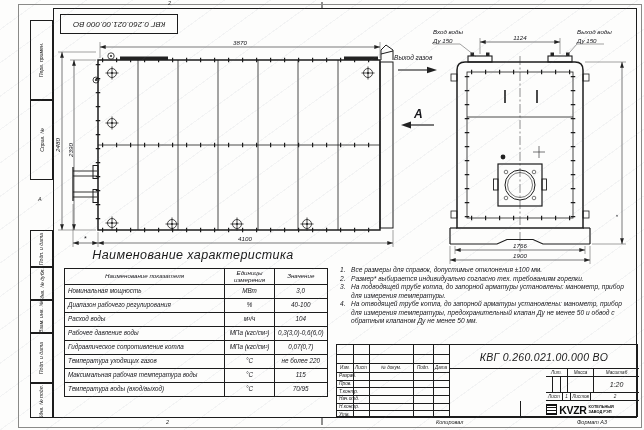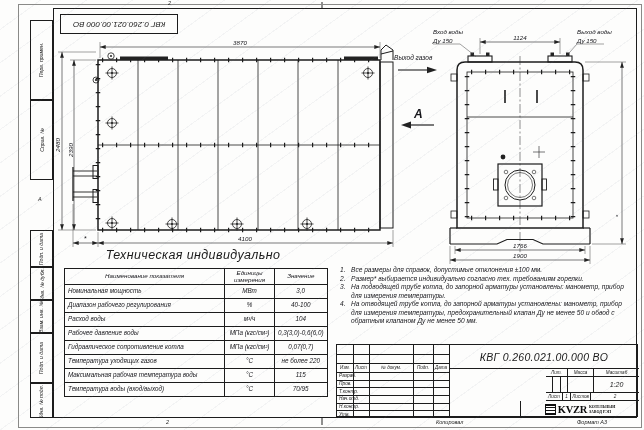--- a/index.html
+++ b/index.html
@@ -28,21 +28,21 @@
   .spec td.h{text-align:center;font-size:6.2px;}
   
   .notes{left:340px;top:266px;width:294px;font-size:6.6px;line-height:1.3;color:#15151a;}
   .note{display:flex;}
   .note .n{width:11px;flex:none;}
   .note .t{flex:1;}
   
   .tb{left:336px;top:344px;width:302px;height:73px;border:1.3px solid #1c1c1c;box-sizing:border-box;font-style:italic;}
   .cell{position:absolute;box-sizing:border-box;border-right:0.8px solid #1c1c1c;border-bottom:0.8px solid #1c1c1c;
         overflow:hidden;display:flex;align-items:center;justify-content:center;text-align:center;}
-  .cell.noR{border-right:none;} .cell.noB{border-bottom:none;font-family:Liberation Serif, serif;}
+  .cell.noR{border-right:none;} .cell.noB{border-bottom:none;}
   .vl{position:absolute;width:0.8px;background:#1c1c1c;}
   .hl{position:absolute;height:0.8px;background:#1c1c1c;}
   .tb .lbl{font-size:4.6px;} .tb .rowlbl{justify-content:flex-start;padding-left:2px;font-size:4.8px;}
   .desig{font-size:10.5px;letter-spacing:0.3px;}
   .pname{flex-direction:column;font-size:8px;line-height:1.35;}
   .logo{flex-direction:row;gap:2px;}
   .logo-ic{width:9px;height:9px;background:repeating-linear-gradient(0deg,#111 0 1.4px,#fff 1.4px 2.8px);
            border:0.8px solid #111;flex:none;}
   .logo-word{font-style:normal;font-weight:700;font-size:10.5px;letter-spacing:-0.3px;color:#0a0a0a;}
   .logo-sub{display:flex;flex-direction:column;align-items:flex-start;font-style:normal;font-weight:600;
@@ -311,21 +311,21 @@
       <span>Подп. и дата</span>
     </div>
   <div class="abs mbox" style="top:383px;height:35px;">
       <span>Инв. № подл.</span>
     </div>
 
   <div class="abs topstamp">
     <span>КВГ 0.260.021.00.000 ВО</span>
   </div>
 
-  <div class="abs spec-title">Техническая индивидуально</div>
+  <div class="abs spec-title">Наименование характеристика</div>
   <table class="abs spec">
     <colgroup>
         <col style="width:160px">
         <col style="width:50px">
         <col style="width:48px">
       </colgroup>
     <tbody>
         <tr>
       <td class="h">Наименование показателя</td>
       <td class="h"><span>Единицы</span><br><span>измерения</span></td>

